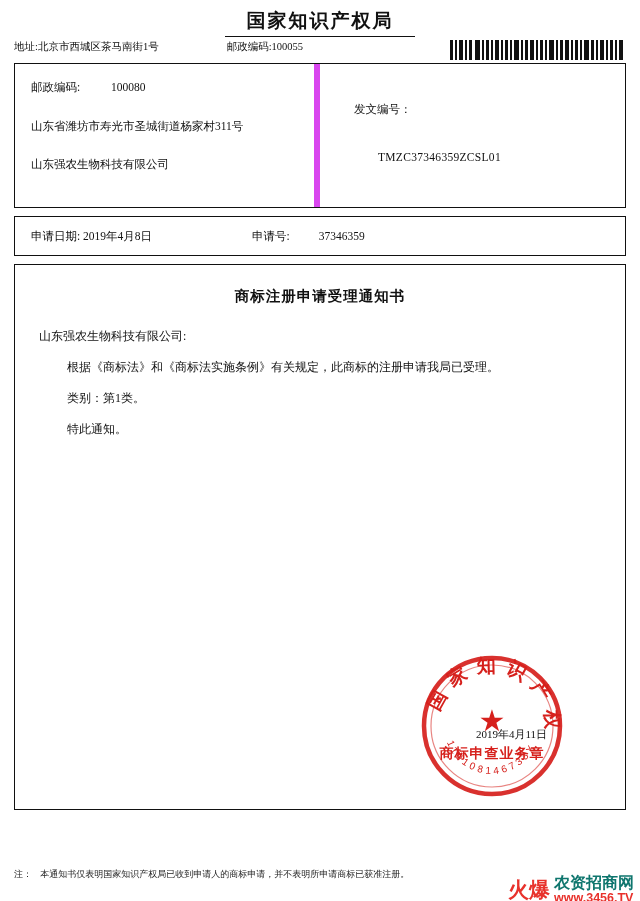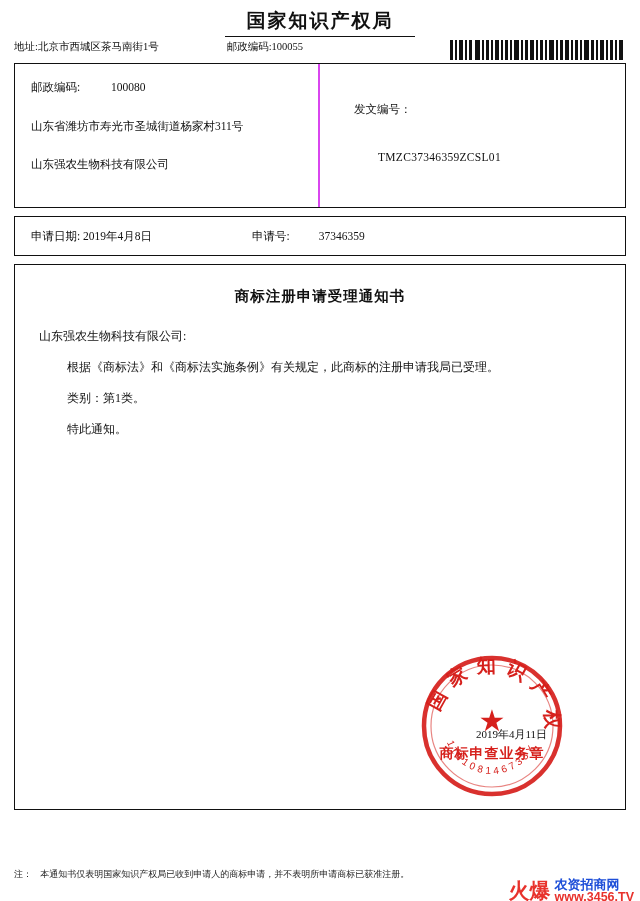--- a/index.html
+++ b/index.html
@@ -71,21 +71,21 @@
     border: 1px solid #111;
     box-sizing: border-box;
   }
   .box-top {
     top: 55px;
     height: 145px;
     display: flex;
   }
   .box-left {
     width: 50%;
-    border-right: 2px solid #d946ef;
+    border-right: 6px solid #d946ef;
     box-sizing: border-box;
     padding: 18px 16px 0 16px;
     font-size: 11.5px;
     line-height: 1;
   }
   .box-right {
     width: 50%;
     box-sizing: border-box;
     padding: 38px 16px 0 34px;
     font-size: 11.5px;
@@ -182,22 +182,22 @@
   }
   .wm-fire {
     color: #e8322c;
     font-size: 21px;
     font-weight: bold;
     font-family: "Liberation Sans", "DejaVu Sans", sans-serif;
     letter-spacing: 0px;
   }
   .wm-right { margin-left: 4px; line-height: 1.05; }
   .wm-top {
-    color: #1d4ed8;
-    font-size: 13px;
+    color: #0f766e;
+    font-size: 16px;
     font-weight: bold;
     font-family: "Liberation Sans", "DejaVu Sans", sans-serif;
   }
   .wm-url {
     color: #e8322c;
     font-size: 12.5px;
     font-weight: bold;
     font-family: "Liberation Sans", "DejaVu Sans", sans-serif;
   }
 </style>

